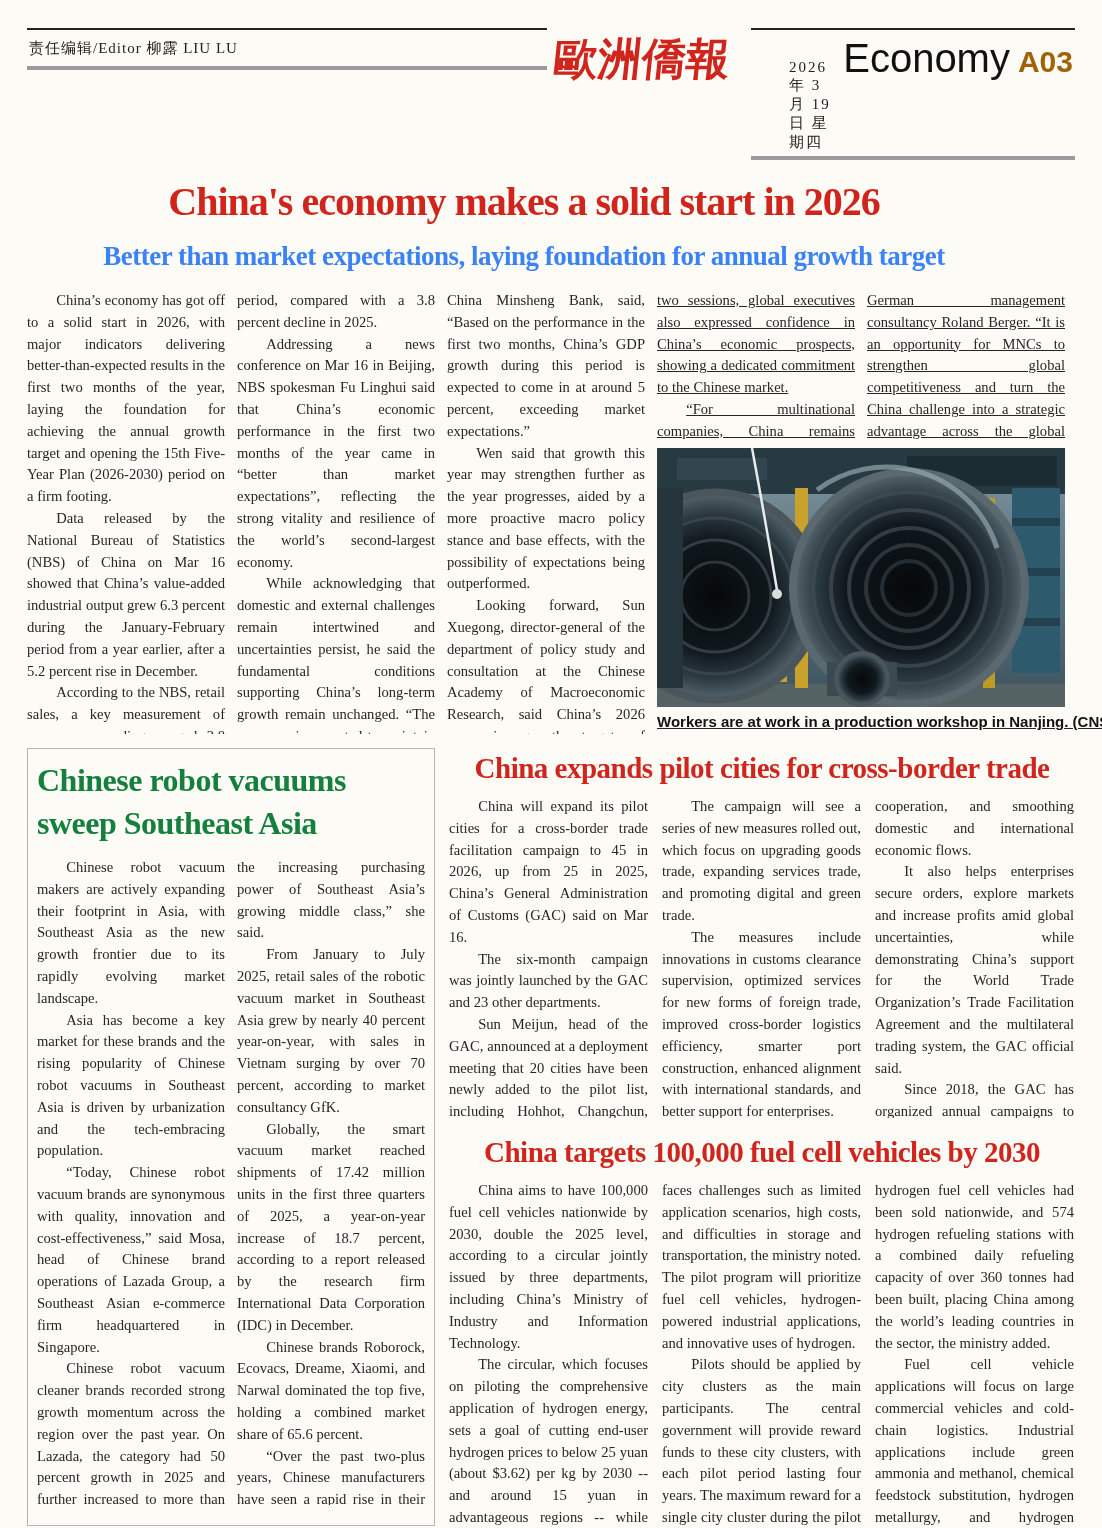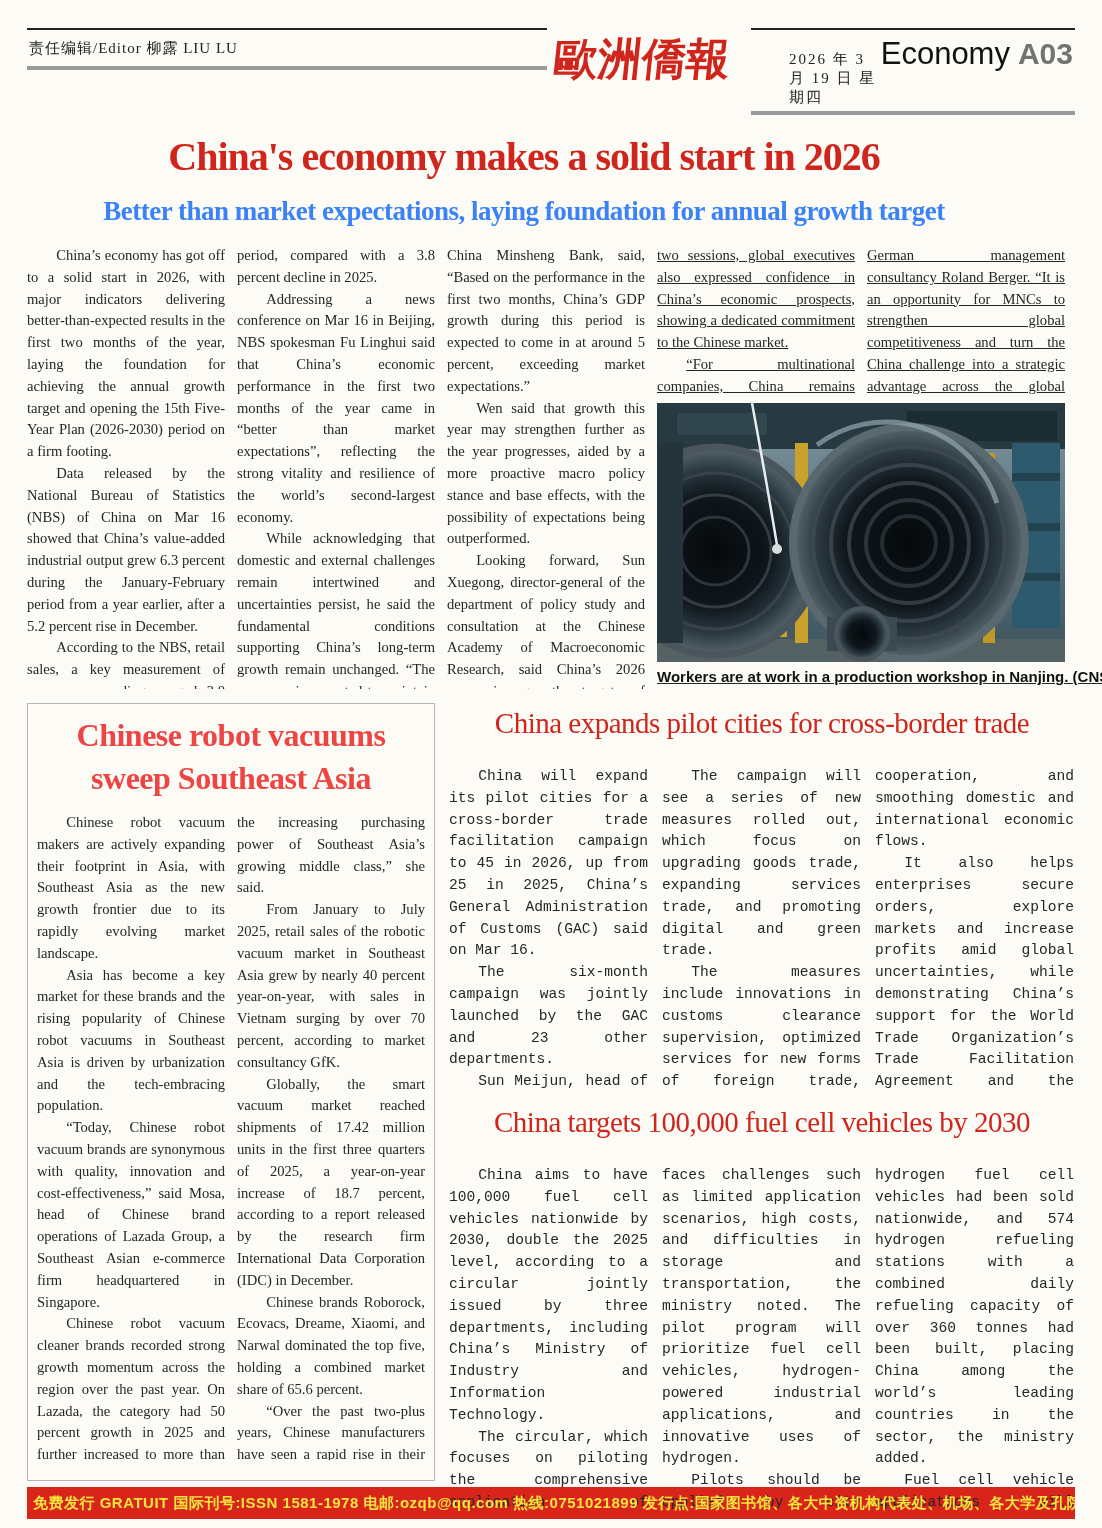--- a/index.html
+++ b/index.html
@@ -26,25 +26,25 @@
   .logo {
     width:190px; text-align:center; color:#d0251c;
     font-size:44px; font-weight:bold; line-height:62px;
     font-family:"DejaVu Sans", sans-serif;
     transform:skewX(-6deg); white-space:nowrap; margin-top:0px;
   }
   .date-row { display:flex; align-items:baseline; padding:6px 2px 4px; }
   .date { font-size:15px; letter-spacing:2px; color:#222;margin-left:36px; }
   .section {
     margin-left:auto; font-family:"Liberation Sans", sans-serif;
-    font-size:31px; color:#111; letter-spacing:0;
+    font-size:40px; color:#111; letter-spacing:0;
   }
   .pageno {
     font-family:"Liberation Sans", sans-serif; font-weight:bold;
-    font-size:30px; color:#737373; margin-left:8px;
+    font-size:30px; color:#a16207; margin-left:8px;
   }
 
   
   .lead-headline {
     margin-top:10px; text-align:center;
     font-size:40px; font-weight:bold; color:#d0251c; letter-spacing:-1px;
     line-height:64px; white-space:nowrap;
   }
   .lead-subheadline {
     text-align:center; font-size:27px; font-weight:bold; color:#3b82f6;
@@ -71,32 +71,32 @@
     white-space:nowrap;
   }
 
   
   .lower { display:flex; gap:14px; margin-top:14px; width:1048px; height:778px; }
 
   .vacuum-box {
     width:408px; border:1px solid #b5b5b5; padding:10px 9px 6px; height:100%;
   }
   .vacuum-headline {
-    text-align:center; color:#ef4444; font-weight:bold;
+    text-align:left; color:#15803d; font-weight:bold;
     font-size:32px; line-height:43px; letter-spacing:-0.5px;
   }
   .vacuum-cols { display:flex; gap:12px; margin-top:12px; height:648px; }
   .vacuum-cols .col { width:188px; }
 
   .right-articles { flex:1; display:flex; flex-direction:column; }
   .art-headline {
-    text-align:center; color:#d0251c; font-weight:normal;
+    text-align:center; color:#d0251c; font-weight:bold;
     font-size:29px; line-height:40px; letter-spacing:-0.5px; white-space:nowrap;
   }
-  .trade-cols, .fuel-cols { display:flex; gap:14px; margin-top:23px;font-family:Liberation Mono, monospace; }
+  .trade-cols, .fuel-cols { display:flex; gap:14px; margin-top:8px; }
   .trade-cols .col, .fuel-cols .col { width:199px; }
   .trade-cols { height:322px; }
   .fuel-cols { height:352px; }
   .fuel-headline { margin-top:14px; }
 
   
   .footer-bar {
     margin-top:6px; width:1048px; height:32px; background:#d9241b;
     color:#f6e53c; font-weight:bold; font-size:15px; line-height:32px;
     font-family:"Liberation Sans", sans-serif;

